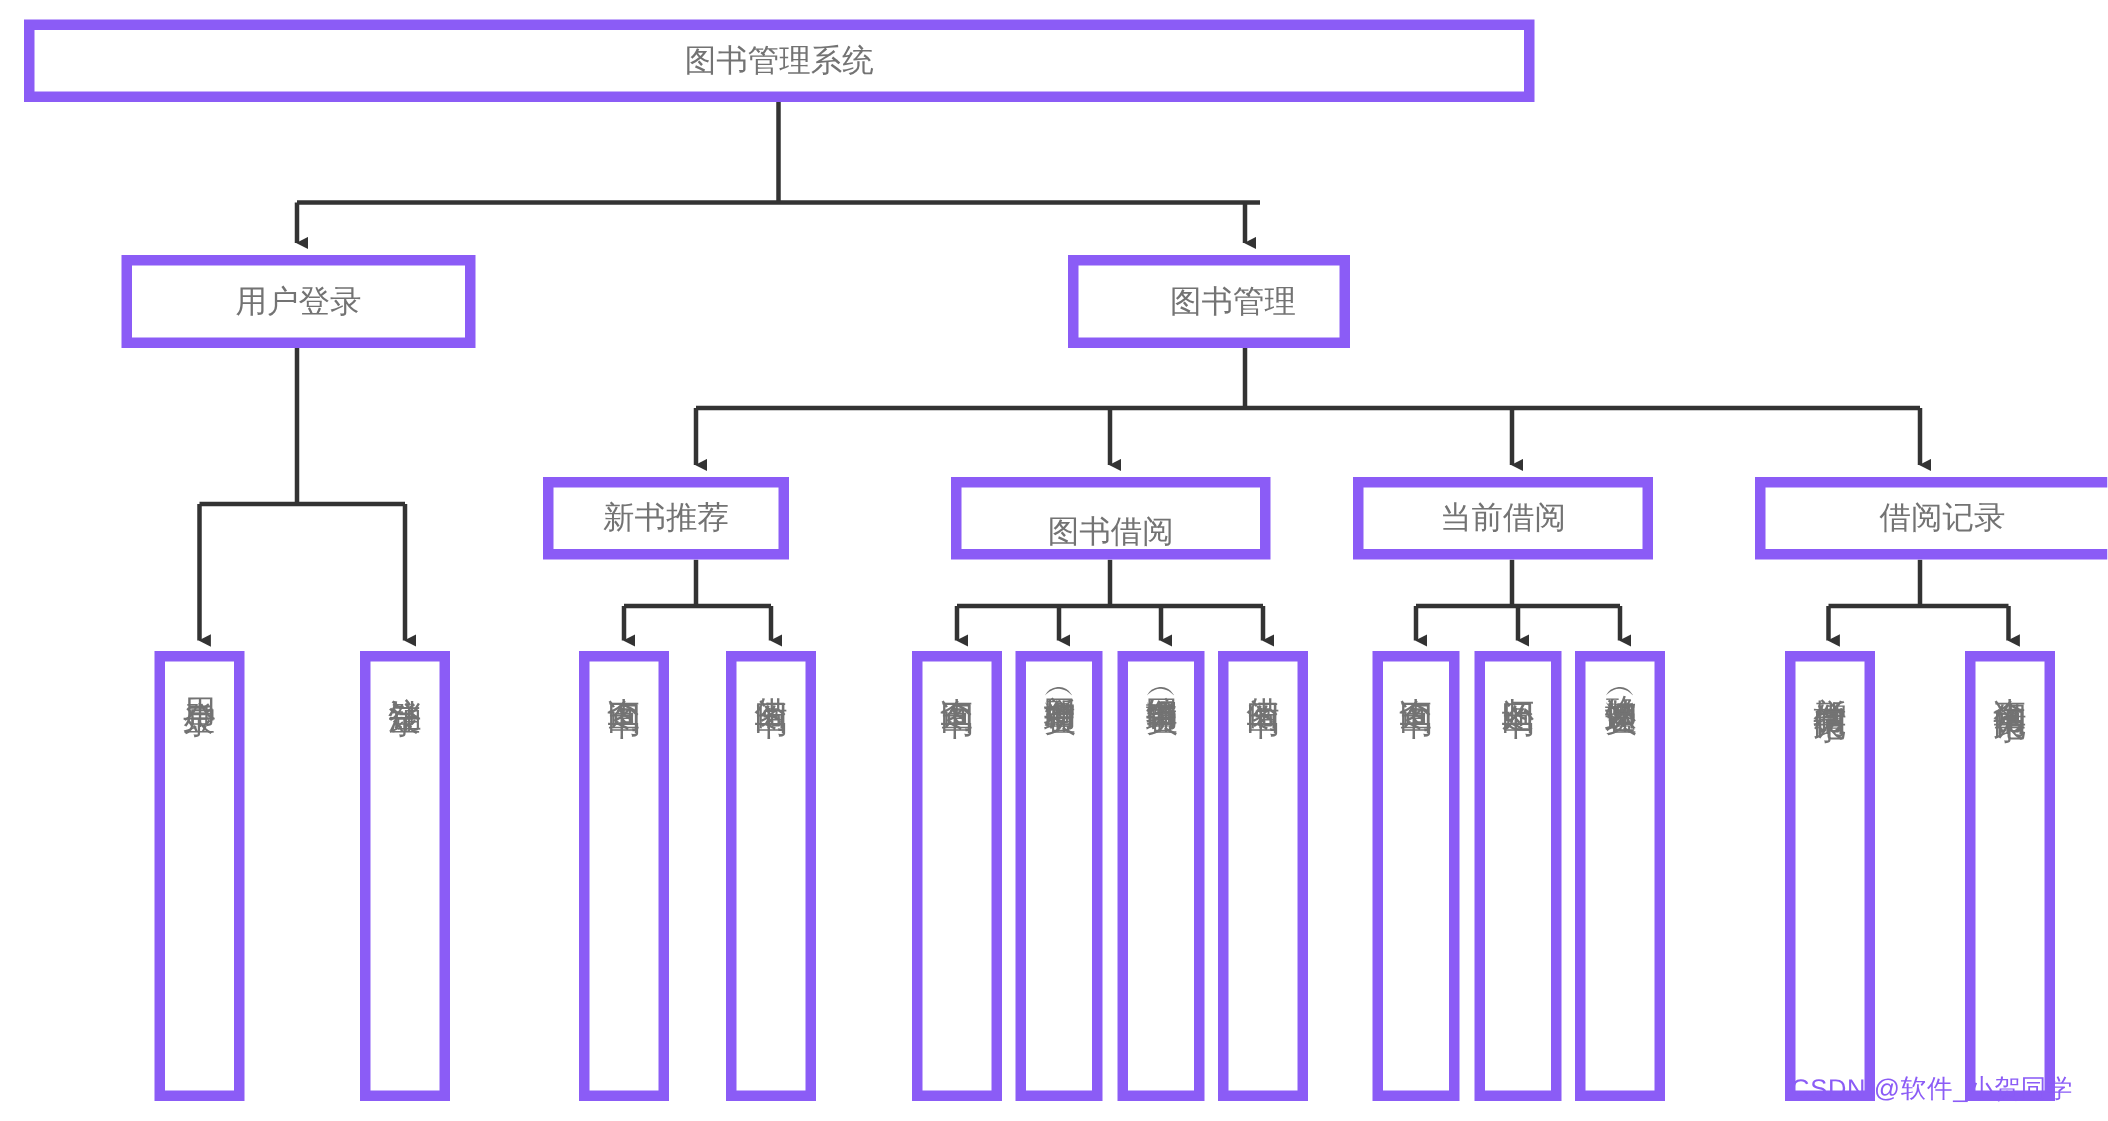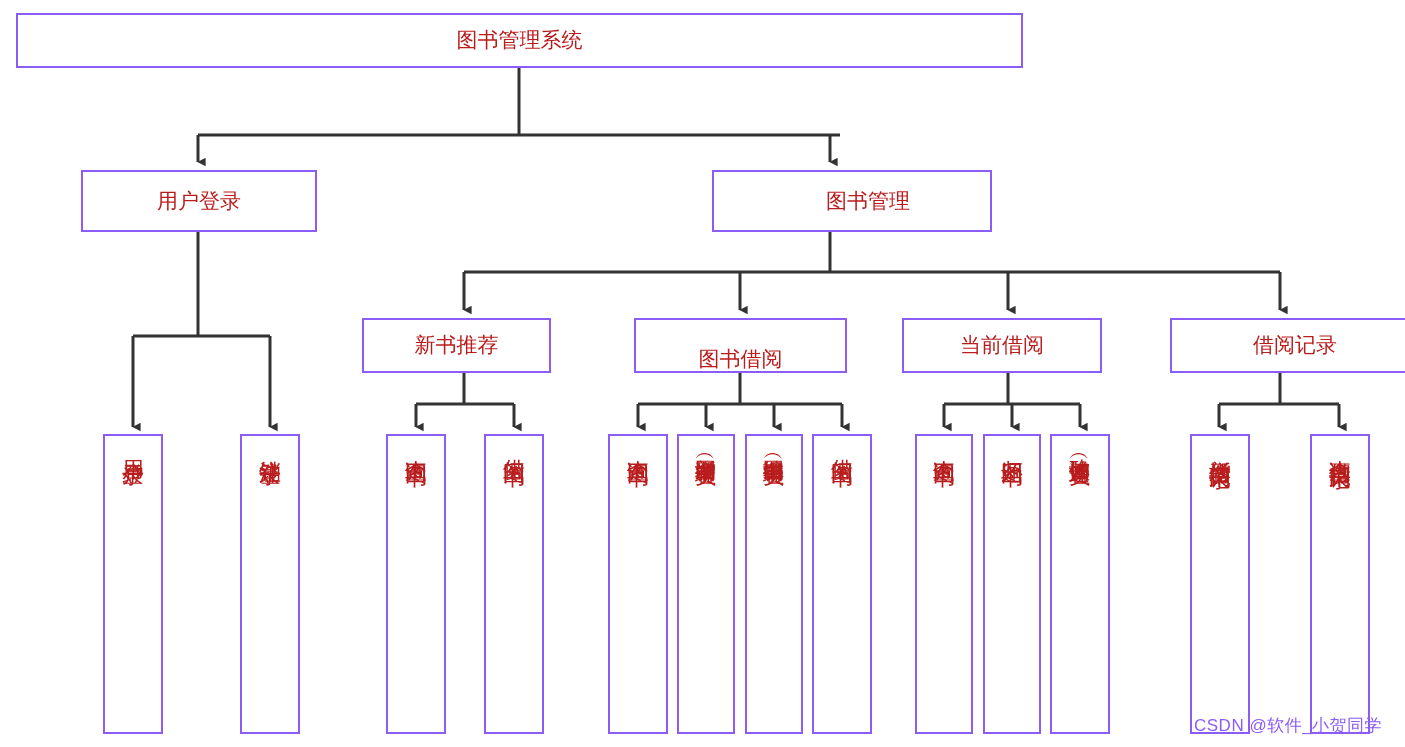--- a/index.html
+++ b/index.html
@@ -23,25 +23,26 @@
     left: 0;
     top: 0;
     width: 1405px;
     height: 747px;
     pointer-events: none;
   }
   .node {
     position: absolute;
     box-sizing: border-box;
     background: #ffffff;
-    border: 2px solid #8b5cf6;
+    border: 7px solid #8b5cf6;
     display: flex;
     align-items: center;
     justify-content: center;
-    color: #b91c1c;
+    color: #737373;
+    font-family: Liberation Serif, serif;
   }
   .node-label {
     display: block;
     text-align: center;
     line-height: 1.15;
     white-space: nowrap;
   }
   
   .node.horiz .node-label {
     font-size: 21px;
@@ -130,25 +131,25 @@
     </g>
   </svg>
 
   <div class="node root horiz" style="left:16px; top:13px; width:1007px; height:55px;">
     <span class="node-label">图书管理系统</span>
   </div>
 
   <div class="node horiz" style="left:81px; top:170px; width:236px; height:62px;">
     <span class="node-label">用户登录</span>
   </div>
-  <div class="node horiz" style="left:712px; top:170px; width:280px; height:62px;padding-left:32px;">
+  <div class="node horiz" style="left:712px; top:170px; width:188px; height:62px;padding-left:32px;">
     <span class="node-label">图书管理</span>
   </div>
 
-  <div class="node horiz" style="left:362px; top:318px; width:189px; height:55px;">
+  <div class="node horiz" style="left:362px; top:318px; width:164px; height:55px;">
     <span class="node-label">新书推荐</span>
   </div>
   <div class="node horiz" style="left:634px; top:318px; width:213px; height:55px;align-items:flex-end;">
     <span class="node-label">图书借阅</span>
   </div>
   <div class="node horiz" style="left:902px; top:318px; width:200px; height:55px;">
     <span class="node-label">当前借阅</span>
   </div>
   <div class="node horiz" style="left:1170px; top:318px; width:250px; height:55px;">
     <span class="node-label">借阅记录</span>

